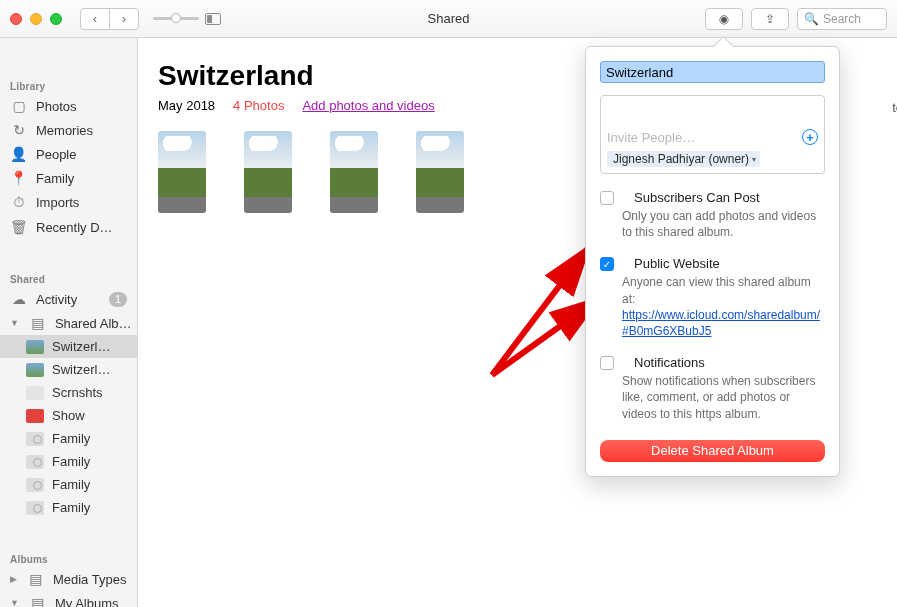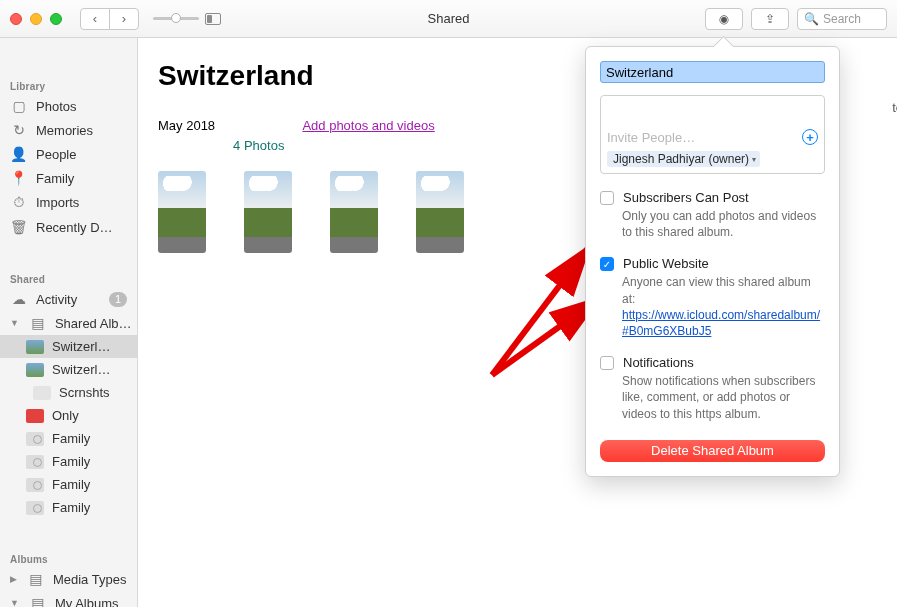--- a/index.html
+++ b/index.html
@@ -39,21 +39,21 @@
   .thumb.sky{background:linear-gradient(#7aa9d8,#6b9a57);}
   .thumb.shot{background:#e4e4e4;}
   .thumb.red{background:#e2423f;}
   .thumb.grey{background:#dcdcdc;position:relative;}
   .thumb.grey:after{content:"";position:absolute;bottom:2px;right:2px;width:7px;height:7px;border:1px solid #aaa;border-radius:50%;}
 
   .main { flex:1; background:#fff; padding: 22px 20px; position:relative; overflow:hidden;}
   .albumtitle { font-size:28px; font-weight:700; }
   .metarow { display:flex; gap:18px; font-size:13px; margin-top:6px; align-items:center;}
   .metarow .date{font-weight:400;}
-  .metarow .count{color:#0f766e;margin-top:40px;}
+  .metarow .count{color:#ef4444;}
   .metarow .addlink{color:#a21caf;text-decoration:underline;}
   .maindropdown{ position:absolute; top:62px; right:-20px; font-size:13px; color:#555;}
   .maindropdown:after{content:"▾"; margin-left:3px; font-size:9px;}
   .photos { display:flex; gap:38px; margin-top:18px;}
   .photo { width:48px; height:82px; border-radius:3px; overflow:hidden; position:relative;}
   .photo .skyp{height:45%;background:linear-gradient(#b9d3e8,#e9eef1);}
   .photo .cloud{position:absolute;top:6%;left:10%;width:70%;height:18%;background:radial-gradient(circle at 30% 50%,#fff 40%,transparent 42%),radial-gradient(circle at 60% 40%,#fff 40%,transparent 42%);}
   .photo .grass{height:35%;background:#5c7c39;}
   .photo .rail{height:20%;background:#777;}
 
@@ -62,21 +62,21 @@
   .popwrap:before{content:"";position:absolute;top:-8px;left:130px;width:14px;height:14px;background:#fff;border-left:1px solid #d0d0d0;border-top:1px solid #d0d0d0;transform:rotate(45deg);}
   .popinput{ width:100%; height:22px; border:1px solid #bfbfbf; border-radius:3px; font-size:13px; padding:0 5px;}
   .popinput.sel{background:#b3d7ff; border-color:#6fa8e6;}
   .invwrap{ margin-top:12px; border:1px solid #cfcfcf; border-radius:4px; padding:4px 6px 6px;}
   .invrow{display:flex; align-items:center;margin-top:29px;}
   .invph{ color:#b8b8b8; font-size:13px; flex:1;}
   .addcircle{ width:16px; height:16px; border:1.5px solid #0a84ff; border-radius:50%; color:#0a84ff; display:flex; align-items:center; justify-content:center; font-size:13px; font-weight:600;}
   .ownerchip{ margin-top:6px; display:inline-flex; align-items:center; background:#e5edf9; color:#2a2a2a; border-radius:3px; padding:1px 4px 1px 6px; font-size:12px; gap:3px;}
   .ownerchip:after{content:"▾"; font-size:8px; color:#666;}
   .option{ margin-top:16px;}
-  .optrow{ display:flex; align-items:flex-start; gap:9px;}
+  .optrow{ display:flex; align-items:flex-start; gap:20px;}
   .ck{ width:14px; height:14px; border:1px solid #b6b6b6; border-radius:3px; background:#fff; flex:0 0 14px; display:flex; align-items:center; justify-content:center; margin-top:1px;}
   .ck.checked{ background:#0a84ff; border-color:#0a84ff; color:#fff; font-size:10px;}
   .ck.checked:after{content:"✓";}
   .optlabel{ font-size:13px; color:#222;}
   .optdesc{ font-size:12px; color:#6e6e6e; margin-left:22px; margin-top:3px; line-height:1.35;}
   .optdesc a{ color:#1155cc; text-decoration:underline; word-break:break-all;}
   .deletebtn{ margin-top:18px; width:100%; height:22px; border:0; border-radius:8px; background:linear-gradient(#ff6259,#fd3b31); color:#fff; font-size:13px;}
 
   
   .arrows{position:absolute; pointer-events:none;}
@@ -157,27 +157,27 @@
         <span>Shared Alb…</span>
       </div>
     <div class="sideitem selected" style="padding-left:26px;">
         <span class="thumb sky"></span>
         <span>Switzerl…</span>
       </div>
     <div class="sideitem" style="padding-left:26px;">
         <span class="thumb sky"></span>
         <span>Switzerl…</span>
       </div>
-    <div class="sideitem" style="padding-left:26px;margin-left:7px;">
+    <div class="sideitem" style="padding-left:26px;">
         <span class="thumb shot"></span>
         <span>Scrnshts</span>
       </div>
     <div class="sideitem" style="padding-left:26px;">
         <span class="thumb red"></span>
-        <span>Only</span>
+        <span>Show</span>
       </div>
     <div class="sideitem" style="padding-left:26px;">
         <span class="thumb grey"></span>
         <span>Family</span>
       </div>
     <div class="sideitem" style="padding-left:26px;">
         <span class="thumb grey"></span>
         <span>Family</span>
       </div>
     <div class="sideitem" style="padding-left:26px;">

